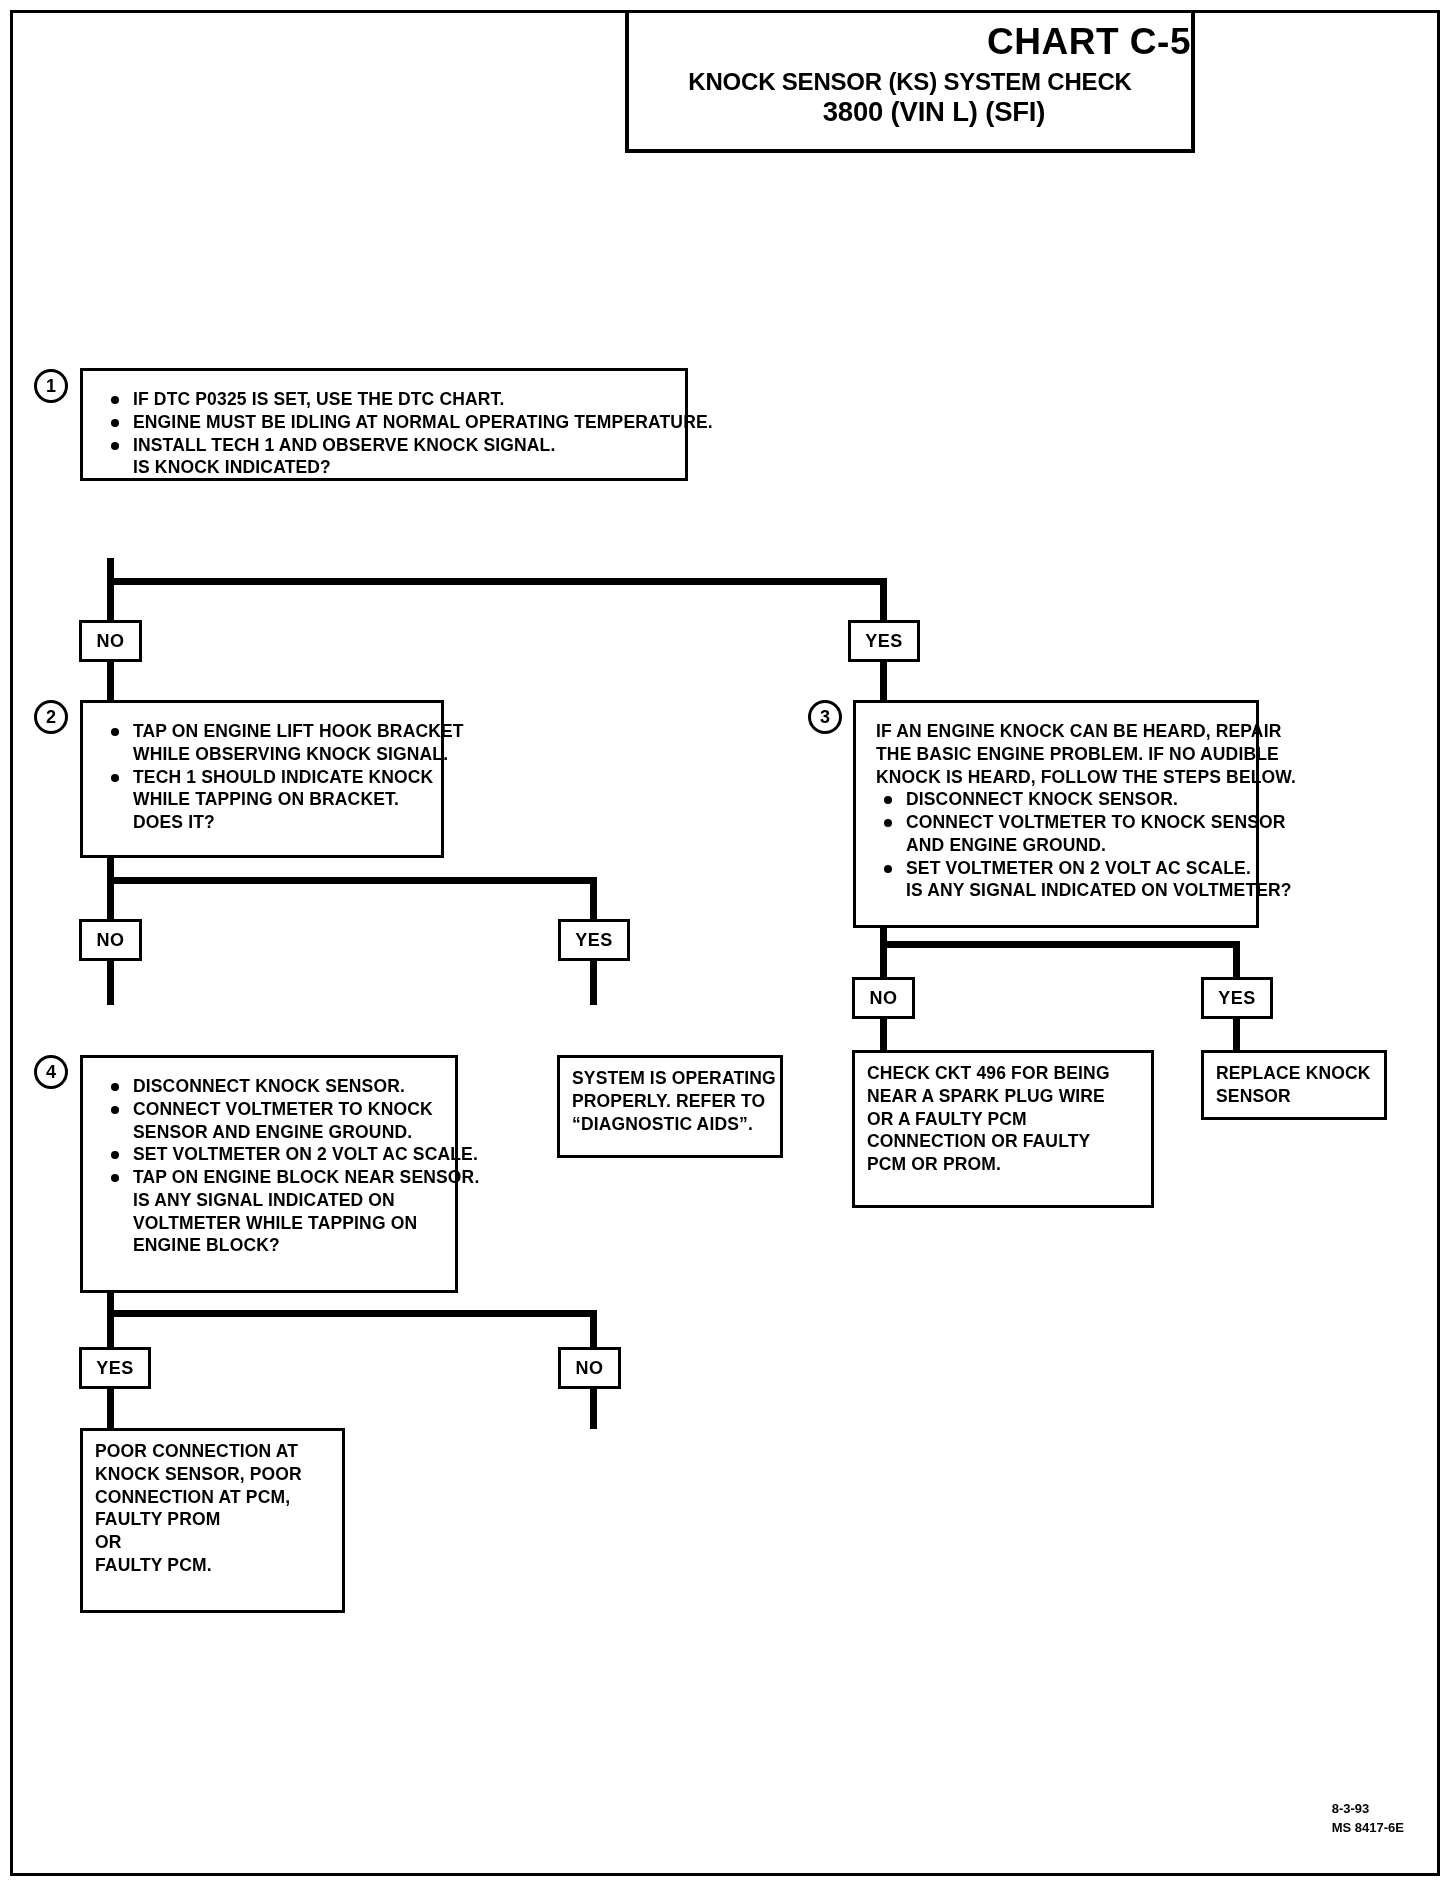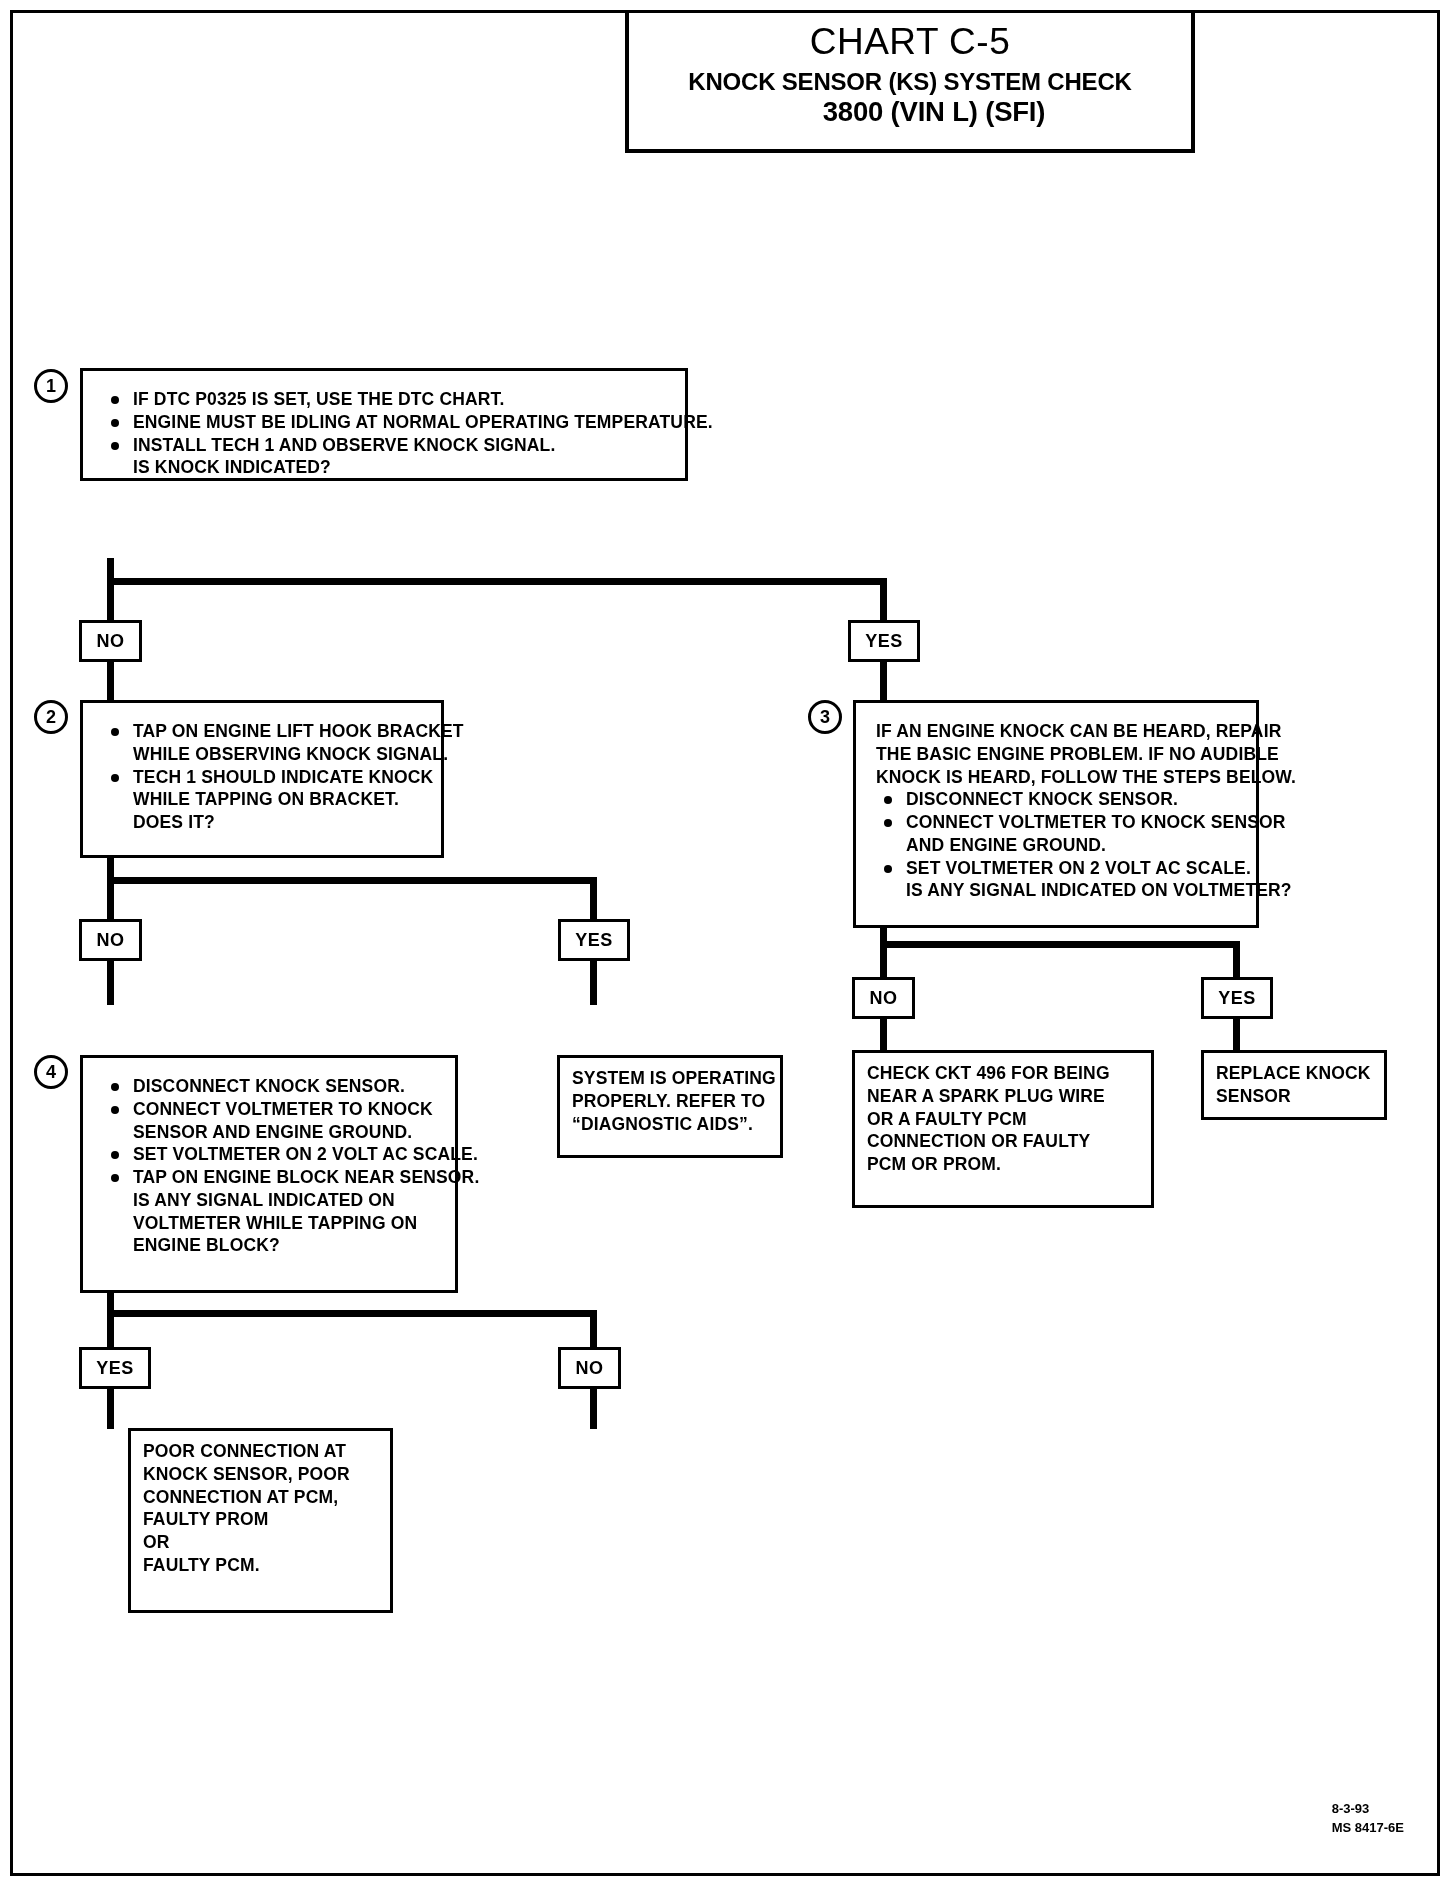--- a/index.html
+++ b/index.html
@@ -38,23 +38,24 @@
     height: 140px;
     border-left: 4px solid #000;
     border-bottom: 4px solid #000;
     border-right: 4px solid #000;
     box-sizing: border-box;
     text-align: center;
     padding-top: 8px;
   }
   .chart-no {
     font-size: 37px;
-    font-weight: normal;
+    font-weight: bold;
     letter-spacing: 0.5px;
     line-height: 1.15;
+    text-align: right;
   }
   .chart-title1 {
     font-size: 24px;
     font-weight: bold;
     line-height: 1.18;
     letter-spacing: -0.2px;
     margin-top: 4px;
   }
   .chart-title2 {
     font-size: 27.5px;
@@ -277,21 +278,21 @@
   </div>
 
   <div class="fbox" style="left:1201px; top:1050px; width:186px; height:70px;">
     <div class="line noind">REPLACE KNOCK</div>
     <div class="line noind">SENSOR</div>
   </div>
 
   <div class="yn" style="left:79px; top:1347px; width:72px;">YES</div>
   <div class="yn" style="left:558px; top:1347px; width:63px;">NO</div>
 
-  <div class="fbox" style="left:80px; top:1428px; width:265px; height:185px;margin-left:48px;">
+  <div class="fbox" style="left:80px; top:1428px; width:265px; height:185px;">
     <div class="line noind">POOR CONNECTION AT</div>
     <div class="line noind">KNOCK SENSOR, POOR</div>
     <div class="line noind">CONNECTION AT PCM,</div>
     <div class="line noind">FAULTY PROM</div>
     <div class="line noind">OR</div>
     <div class="line noind">FAULTY PCM.</div>
   </div>
 
 
   <div class="footer-right">

